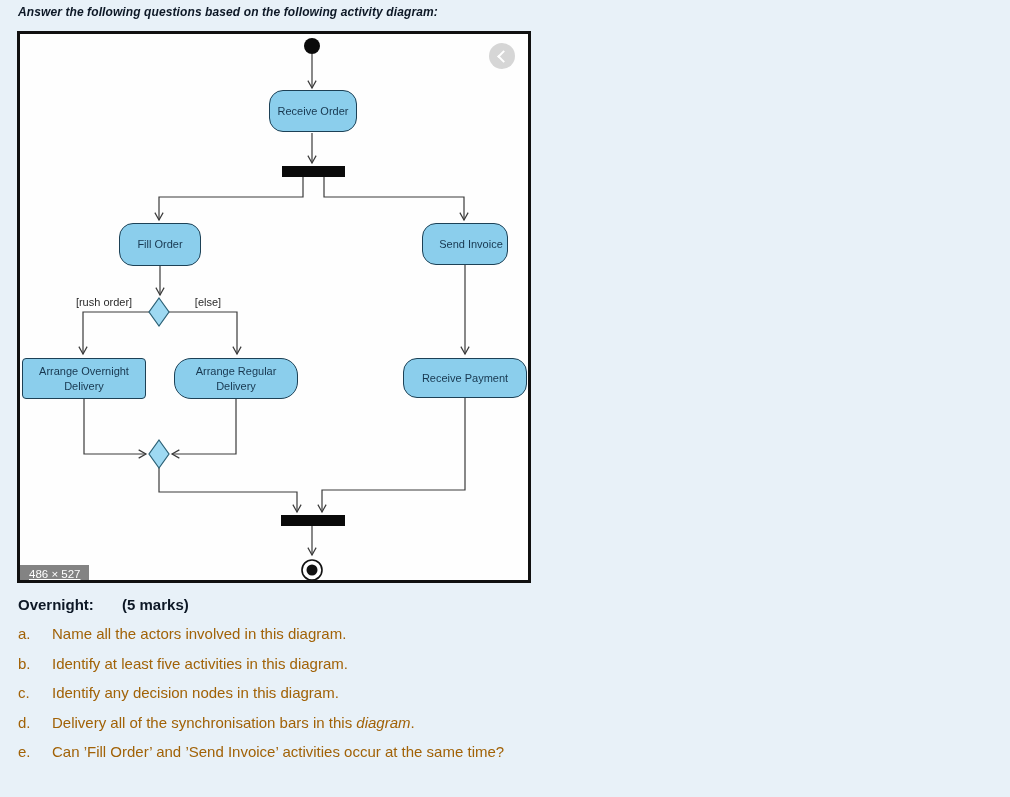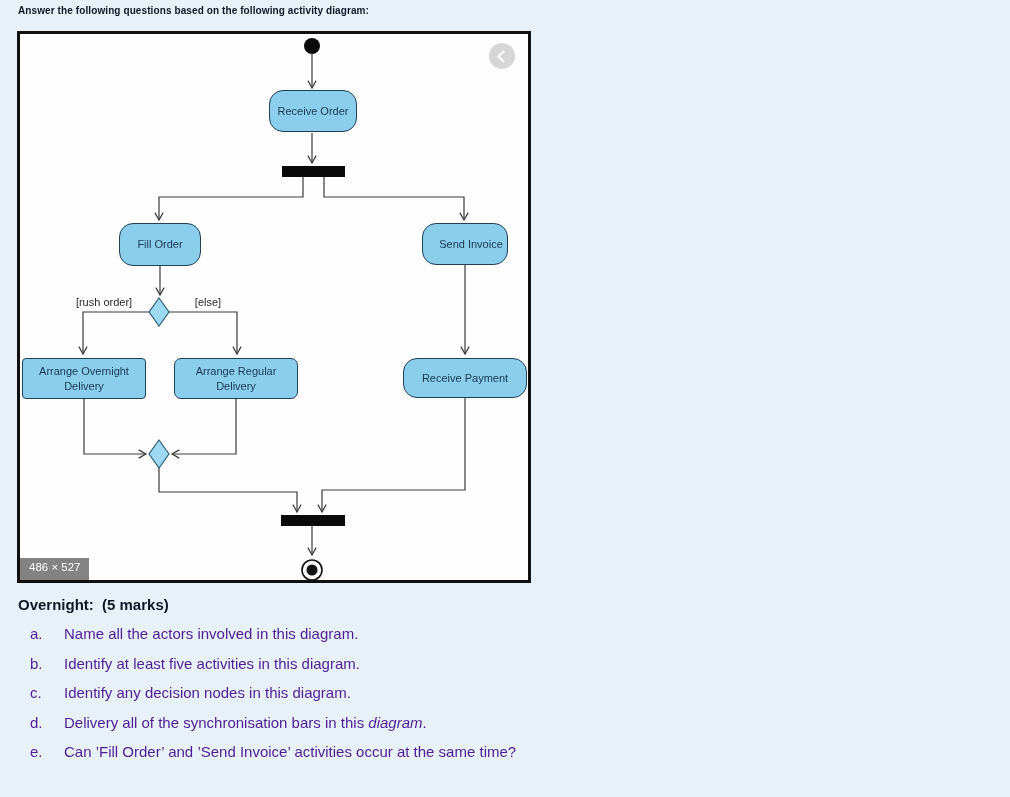--- a/index.html
+++ b/index.html
@@ -4,21 +4,21 @@
 <style>
   html,body{margin:0;padding:0;}
   body{
     width:1010px;height:797px;position:relative;overflow:hidden;
     background:#e8f1f8;
     font-family:"Liberation Sans",sans-serif;
     color:#1a2633;
   }
   .header{
     position:absolute;left:18px;top:5px;
-    font-size:10px;font-weight:bold;color:#0d1826;letter-spacing:.1px;
+    font-size:12px;font-weight:bold;color:#0d1826;letter-spacing:.1px;font-style:italic;
   }
   .figure{
     position:absolute;left:17px;top:31px;width:514px;height:552px;
     box-sizing:border-box;border:3px solid #101010;background:#fefefe;margin:0;
   }
   .fig-inner{position:relative;width:508px;height:546px;}
   svg.edges{position:absolute;left:0;top:0;}
   .node{
     position:absolute;box-sizing:border-box;
     background:#8bceec;border:1.5px solid #1d4156;border-radius:14px;
@@ -29,25 +29,25 @@
     position:absolute;top:9px;right:13px;width:26px;height:26px;border-radius:50%;
     background:#d6d6d6;display:flex;align-items:center;justify-content:center;cursor:pointer;
   }
   .chev{
     width:7px;height:7px;border-left:2.5px solid #fff;border-bottom:2.5px solid #fff;
     transform:rotate(45deg);margin-left:3px;display:block;
   }
   .badge{
     position:absolute;left:0;bottom:0;
     background:rgba(122,122,122,.93);color:#fff;
-    font-size:11.5px;padding:3px 9px 7px;
+    font-size:11.5px;padding:3px 9px 0;text-decoration:underline;
   }
   .q-title{position:absolute;left:18px;top:596px;font-size:15px;font-weight:bold;color:#0d1826;}
-  .q-title .marks{margin-left:4px;}
-  .q-row{position:absolute;left:30px;font-size:15px;color:#4c1d95;}
+  .q-title .marks{margin-left:24px;}
+  .q-row{position:absolute;left:18px;font-size:15px;color:#a16207;}
   .q-letter{display:inline-block;width:34px;}
 </style>
 </head>
 <body>
 
 <div>
 
   <div class="header">Answer the following questions based on the following activity diagram:</div>
 
   <figure class="figure">
@@ -93,21 +93,21 @@
 
         <text x="84" y="272" text-anchor="middle" font-size="11" fill="#2a2a2a">[rush order]</text>
         <text x="188" y="272" text-anchor="middle" font-size="11" fill="#2a2a2a">[else]</text>
       </svg>
 
       <div class="node" style="left:99px;top:189px;width:82px;height:43px;">Fill Order</div>
       <div class="node" style="left:249px;top:56px;width:88px;height:42px;">Receive Order</div>
       <div class="node" style="left:402px;top:189px;width:86px;height:42px;padding-left:12px;">Send Invoice</div>
       <div class="node" style="left:2px;top:324px;width:124px;height:41px;border-radius:4px;">Arrange Overnight
 Delivery</div>
-      <div class="node" style="left:154px;top:324px;width:124px;height:41px;border-radius:7px;">Arrange Regular
+      <div class="node" style="left:154px;top:324px;width:124px;height:41px;border-radius:17px;">Arrange Regular
 Delivery</div>
       <div class="node" style="left:383px;top:324px;width:124px;height:40px;">Receive Payment</div>
 
       <div class="nav-btn">
         <span class="chev"></span>
       </div>
 
       <div class="badge">486 × 527</div>
     </div>
   </figure>

